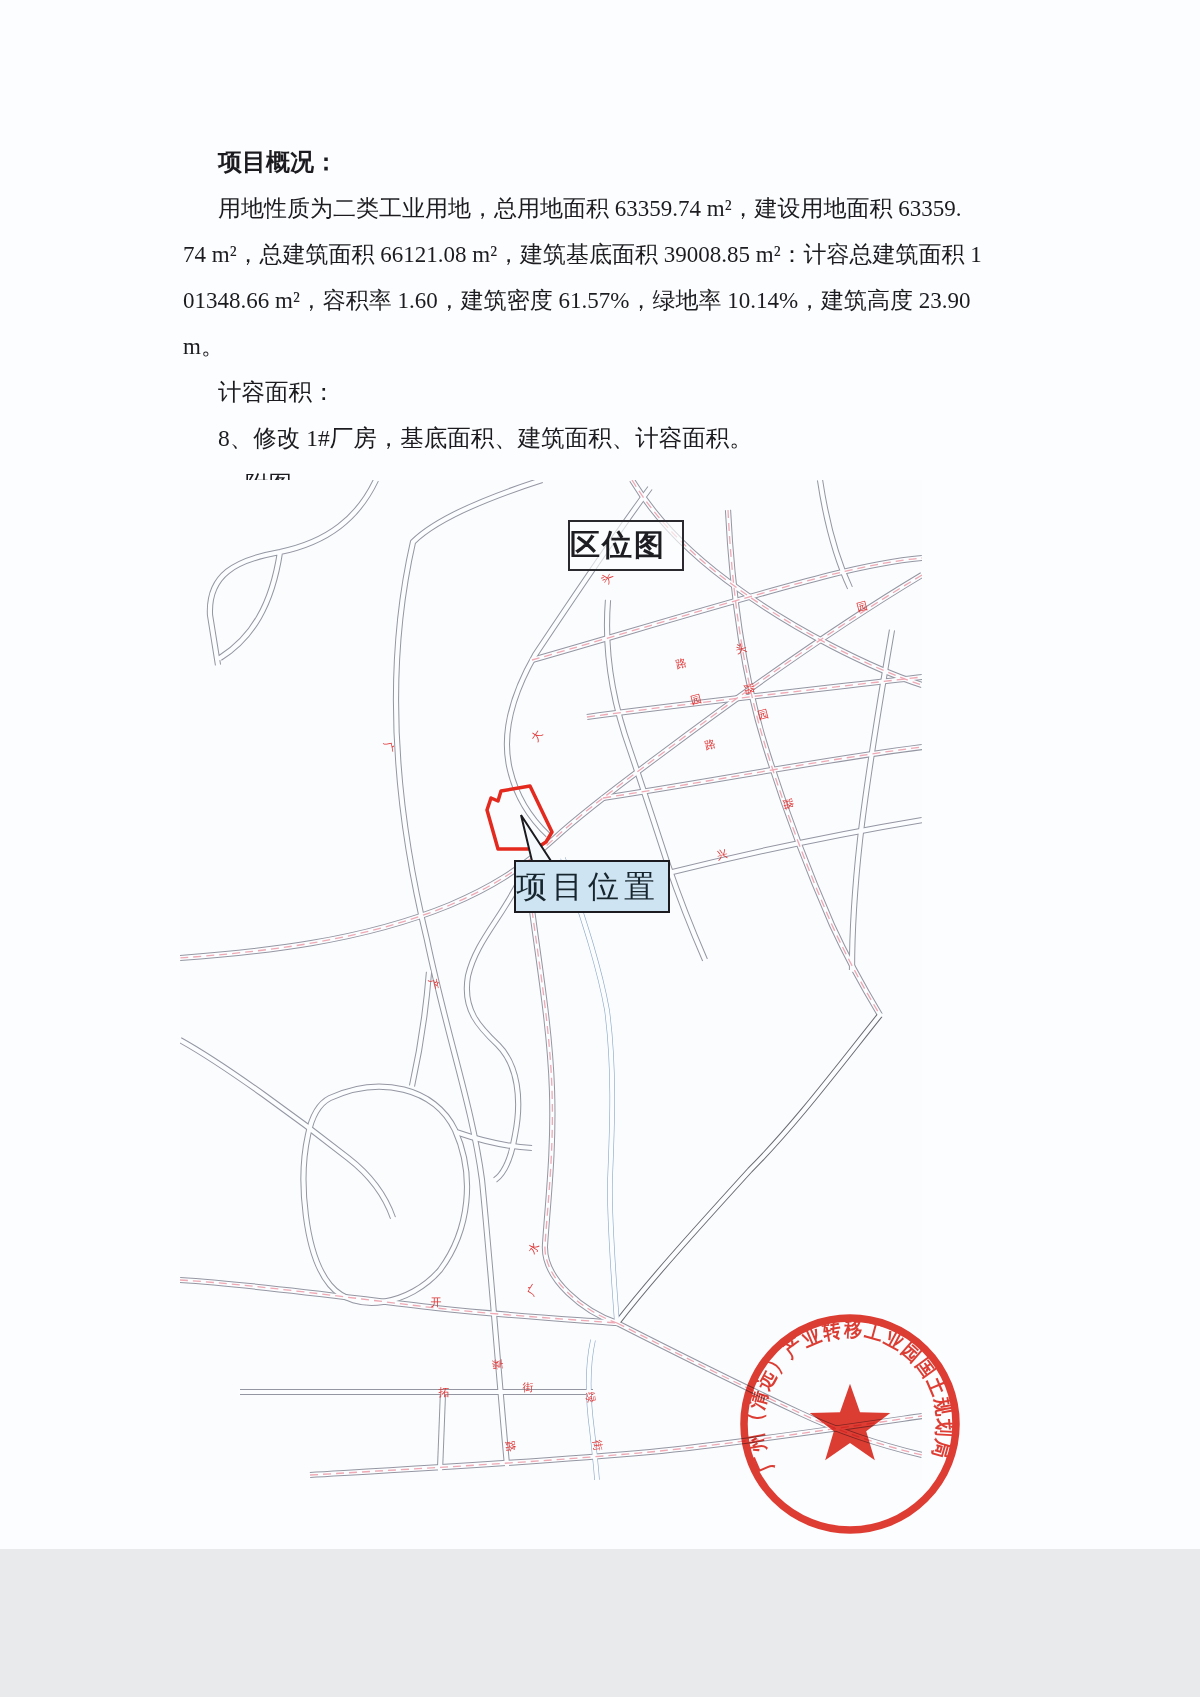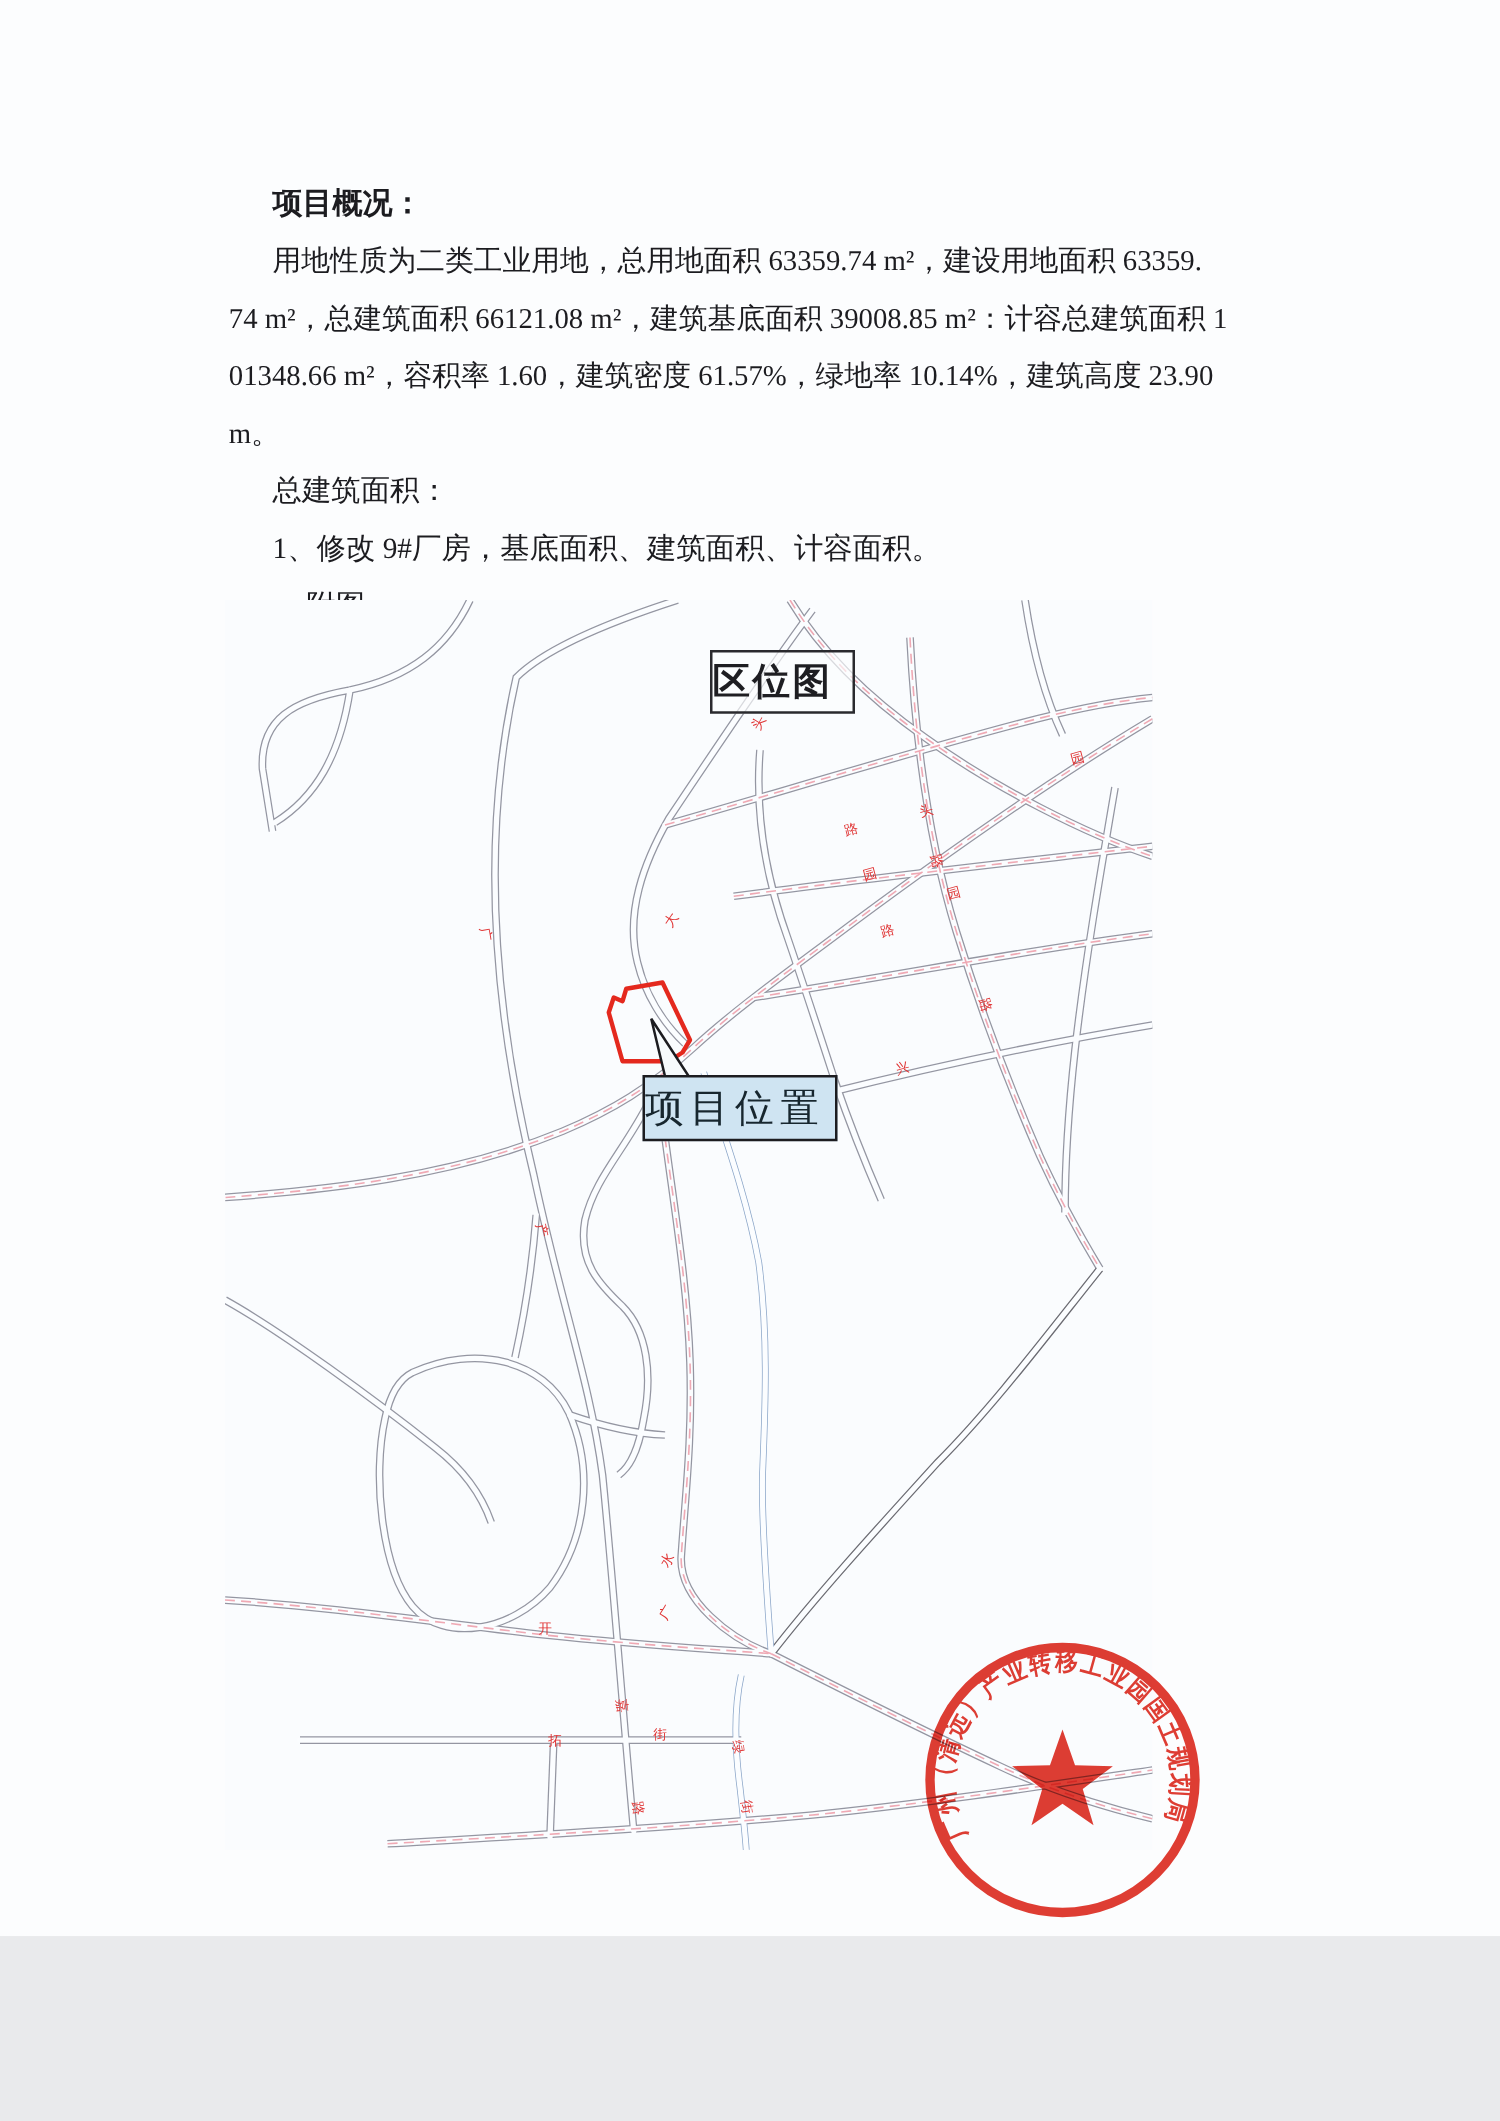--- a/index.html
+++ b/index.html
@@ -37,23 +37,23 @@
 
   <div class="doc-text h-bold" style="left:218px;top:146px;">项目概况：</div>
 
   <div class="para">
     <div class="doc-text-line body-line indent doc-text" style="position:static;">用地性质为二类工业用地，总用地面积 63359.74 m²，建设用地面积 63359.</div>
     <div class="body-line doc-text" style="position:static;">74 m²，总建筑面积 66121.08 m²，建筑基底面积 39008.85 m²：计容总建筑面积 1</div>
     <div class="body-line doc-text" style="position:static;">01348.66 m²，容积率 1.60，建筑密度 61.57%，绿地率 10.14%，建筑高度 23.90</div>
     <div class="body-line doc-text" style="position:static;">m。</div>
   </div>
 
-  <div class="doc-text" style="left:218px;top:376px;font-size:23.5px;">总建筑面积：</div>
-
-  <div class="doc-text" style="left:218px;top:422px;font-size:23.5px;">1、修改 9#厂房，基底面积、建筑面积、计容面积。</div>
+  <div class="doc-text" style="left:218px;top:376px;font-size:23.5px;">计容面积：</div>
+
+  <div class="doc-text" style="left:218px;top:422px;font-size:23.5px;">8、修改 1#厂房，基底面积、建筑面积、计容面积。</div>
 
   <div class="doc-text" style="left:245px;top:468px;font-size:23.5px;">附图：</div>
 
   <div class="map-wrap">
     <svg width="742" height="1000" viewBox="0 0 742 1000">
       <defs>
         <path id="p1" d="M742,95 C650,150 560,215 480,275 C430,312 400,335 375,358 C340,390 310,408 270,425 C180,462 80,472 0,478"></path>
         <path id="p2" d="M452,0 C475,38 510,75 560,110 C615,150 690,188 742,205"></path>
         <path id="p3" d="M362,0 C300,20 255,40 233,62 C205,185 213,320 247,460 C268,560 292,625 302,700 C310,780 318,887 327,985"></path>
         <path id="p4" d="M196,0 C178,38 148,62 100,72 C55,80 28,95 30,135 L38,185 M100,72 C92,125 72,158 40,178"></path>

